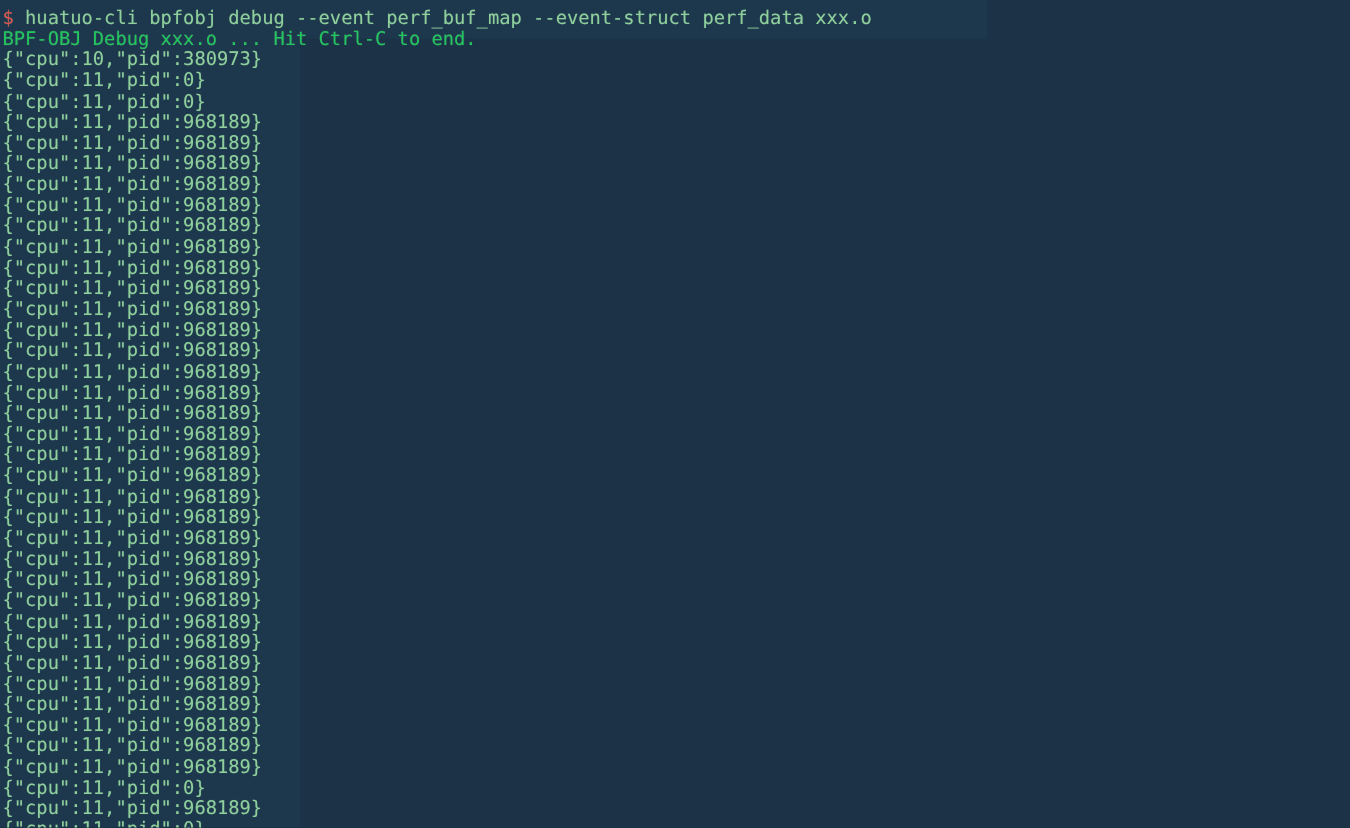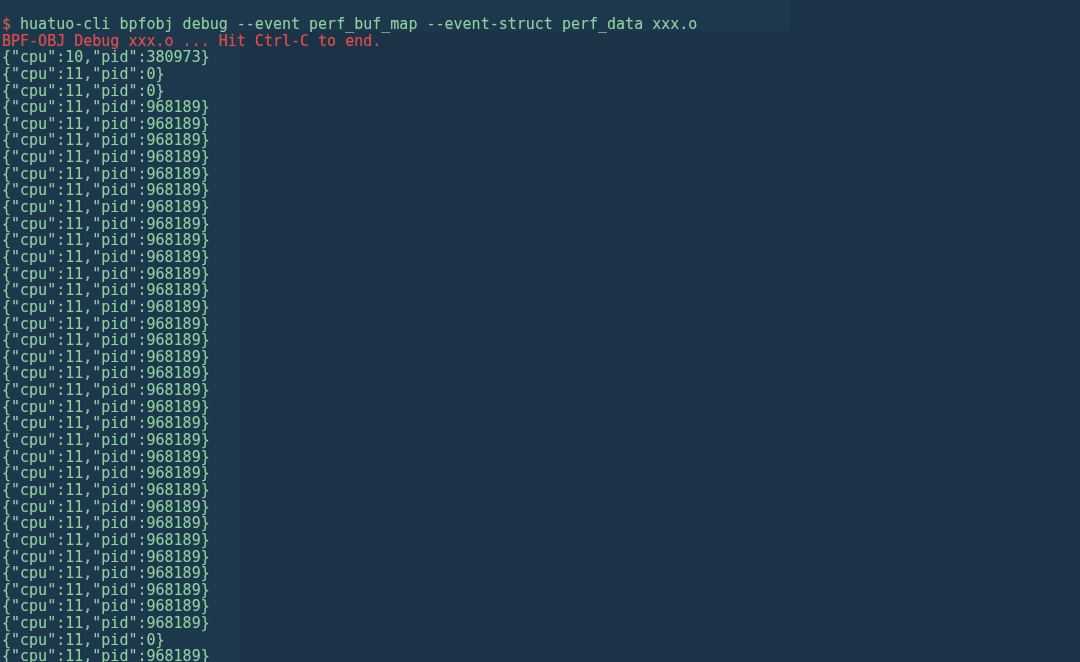--- a/index.html
+++ b/index.html
@@ -48,24 +48,24 @@
   .line {
     font-family: "DejaVu Sans Mono", monospace;
     font-size: 15px;
     line-height: 16.65px;
     height: 16.65px;
     white-space: pre;
     letter-spacing: 0px;
     color: #8ecf9c;
     text-shadow: 0 0 1px rgba(142,207,156,0.35);
   }
-  .line.cmd { padding-top: 16px; }
+  .line.cmd { padding-top: 6px; }
   .prompt { color: #d9534f; }
   .cmd-text { color: #8ecf9c; }
-  .banner { color: #ef4444; }
+  .banner { color: #22c55e; }
   .json { color: #8ecf9c; }
 </style>
 </head>
 <body>
 
 <div id="terminal">
   <div class="band-head"></div>
   <div class="text-band"></div>
 
   <div class="lines">

